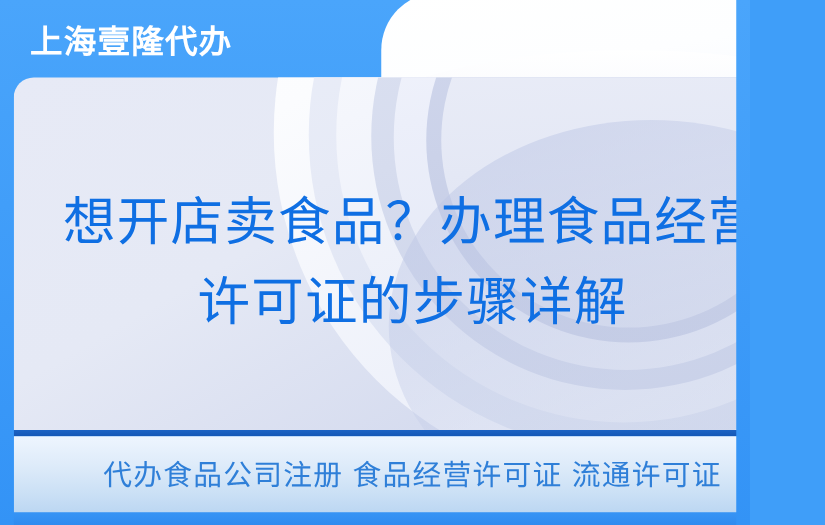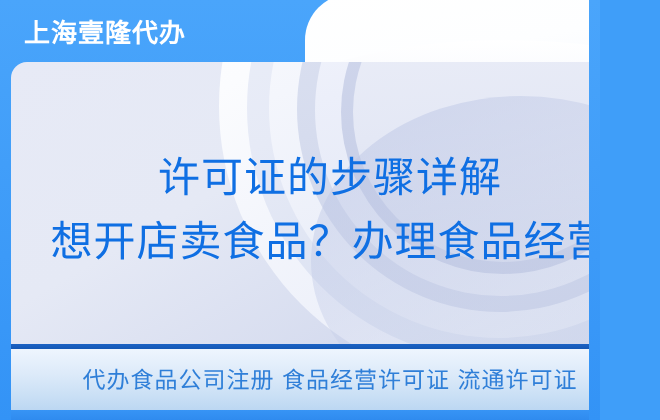--- a/index.html
+++ b/index.html
@@ -175,22 +175,22 @@
     <div class="arc arc-a"></div>
     <div class="arc arc-b"></div>
     <div class="arc arc-c"></div>
     <div class="arc arc-d"></div>
     <div class="arc arc-e"></div>
     <div class="arc arc-f"></div>
     <div class="arc arc-g"></div>
     <div class="blob"></div>
 
     <div class="headline">
+      <div class="line">想开店卖食品？办理食品经营</div>
       <div class="line">许可证的步骤详解</div>
-      <div class="line">想开店卖食品？办理食品经营</div>
     </div>
   </div>
 
   <div class="bottom-rule"></div>
   <div class="bottom-bar">
     <div class="kw">代办食品公司注册 食品经营许可证 流通许可证</div>
   </div>
   <div class="bottom-foot"></div>
 
   <div class="rail-l"></div>

